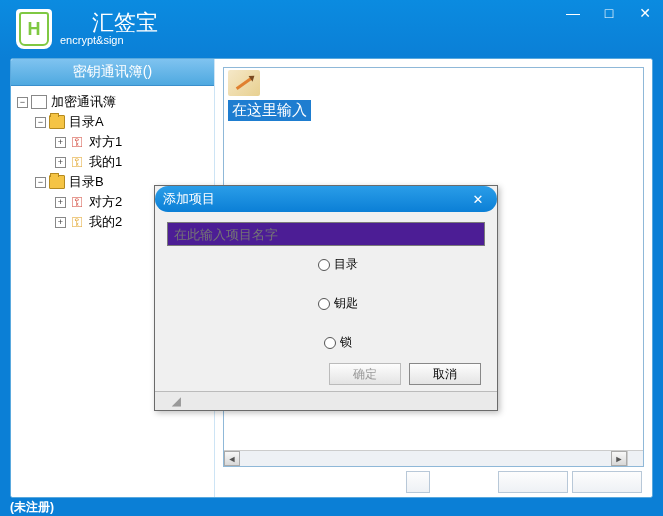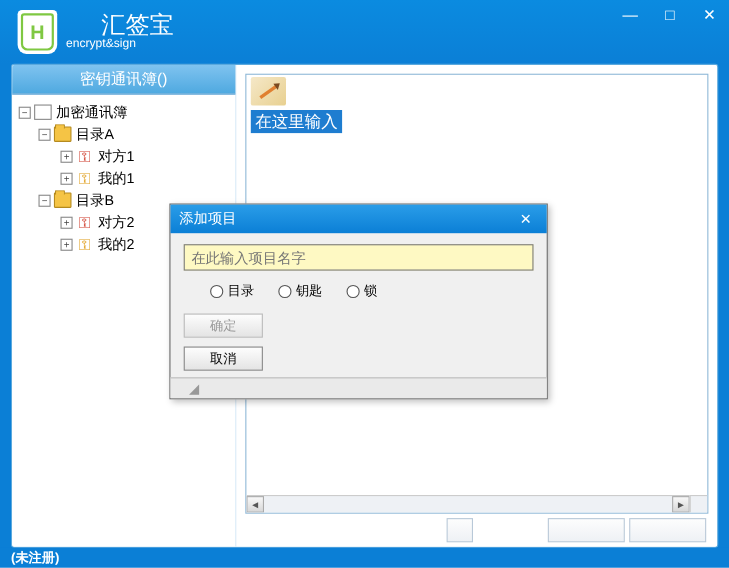--- a/index.html
+++ b/index.html
@@ -36,28 +36,28 @@
 .content-selected { position: absolute; top: 32px; left: 4px; background: #1e7dd0; color: #fff; font-size: 15px; padding: 1px 4px; }
 .hscroll { position: absolute; bottom: 0; left: 0; right: 16px; height: 16px; background: #eef1f5; border-top: 1px solid #ccc; display: flex; }
 .hscroll .arrow { width: 16px; background: linear-gradient(#f8f8f8,#d8d8d8); border: 1px solid #aaa; display: flex; align-items: center; justify-content: center; font-size: 9px; color: #555; }
 .vscroll-corner { position: absolute; bottom: 0; right: 0; width: 16px; height: 16px; background: #eef1f5; border-top: 1px solid #ccc; border-left: 1px solid #ccc; }
 .content-bottom { height: 30px; display: flex; align-items: center; justify-content: flex-end; gap: 4px; padding: 4px 2px; }
 .btm-box { height: 22px; border: 1px solid #b8c8d8; background: linear-gradient(#fdfdfd,#eef1f5); }
 .btm-square { width: 24px; }
 .btm-wide { width: 70px; }
 
 .dialog { position: absolute; left: 154px; top: 185px; width: 344px; background: #f0f0f0; border: 1px solid #6a6a6a; box-shadow: 2px 2px 6px rgba(0,0,0,0.25); font-size: 12px; }
-.dlg-title { background: linear-gradient(#2a9de8, #0b7fd6); color: #fff; padding: 4px 8px; font-size: 13px; display: flex; justify-content: space-between; align-items: center; }
+.dlg-title { background: linear-gradient(#2a9de8, #0b7fd6); color: #fff; padding: 4px 8px; font-size: 13px; display: flex; justify-content: space-between; align-items: center; border-radius: 13px; }
 .dlg-close { width: 22px; height: 18px; display: flex; align-items: center; justify-content: center; cursor: pointer; font-size: 13px; }
 .dlg-body { padding: 10px 12px 6px; }
-.dlg-input { width: 100%; height: 24px; border: 1px solid #7a7a7a; padding: 2px 6px; font-size: 13px; color: #888; background: #fef9c3; }
-.dlg-radios { display: flex; gap: 22px; padding: 10px 0 12px 24px; align-items: center; }
+.dlg-input { width: 100%; height: 24px; border: 1px solid #7a7a7a; padding: 2px 6px; font-size: 13px; color: #888; background: #4c1d95; }
+.dlg-radios { display: flex; gap: 22px; padding: 10px 0 12px 24px; align-items: center; flex-direction: column; }
 .radio { display: flex; align-items: center; gap: 4px; cursor: pointer; }
 .radio-dot { width: 12px; height: 12px; border: 1px solid #555; border-radius: 50%; background: #fff; }
-.dlg-buttons { display: flex; justify-content: flex-end; gap: 8px; padding-right: 4px; flex-direction: column; }
+.dlg-buttons { display: flex; justify-content: flex-end; gap: 8px; padding-right: 4px; }
 .dlg-btn { width: 72px; height: 22px; border: 1px solid #888; background: linear-gradient(#fdfdfd,#e4e4e4); font-size: 12px; cursor: pointer; }
 .dlg-btn.ok { color: #999; border-color: #bbb; }
 .dlg-status { border-top: 1px solid #bbb; padding: 2px 6px; background: #eaeaea; font-size: 12px; display: flex; }
 .dlg-status-main { flex: 1; border-right: 1px solid #bbb; }
 .dlg-status-grip { width: 20px; text-align: right; color: #999; }
 
 .footer { position: absolute; bottom: 0; left: 0; right: 0; height: 18px; color: #fff; font-size: 12px; display: flex; justify-content: space-between; padding: 0 10px; align-items: center; background: #0b7fd6; font-weight: bold; }
 .footer a { color: #fff; text-decoration: underline; }
 </style>
 </head>

